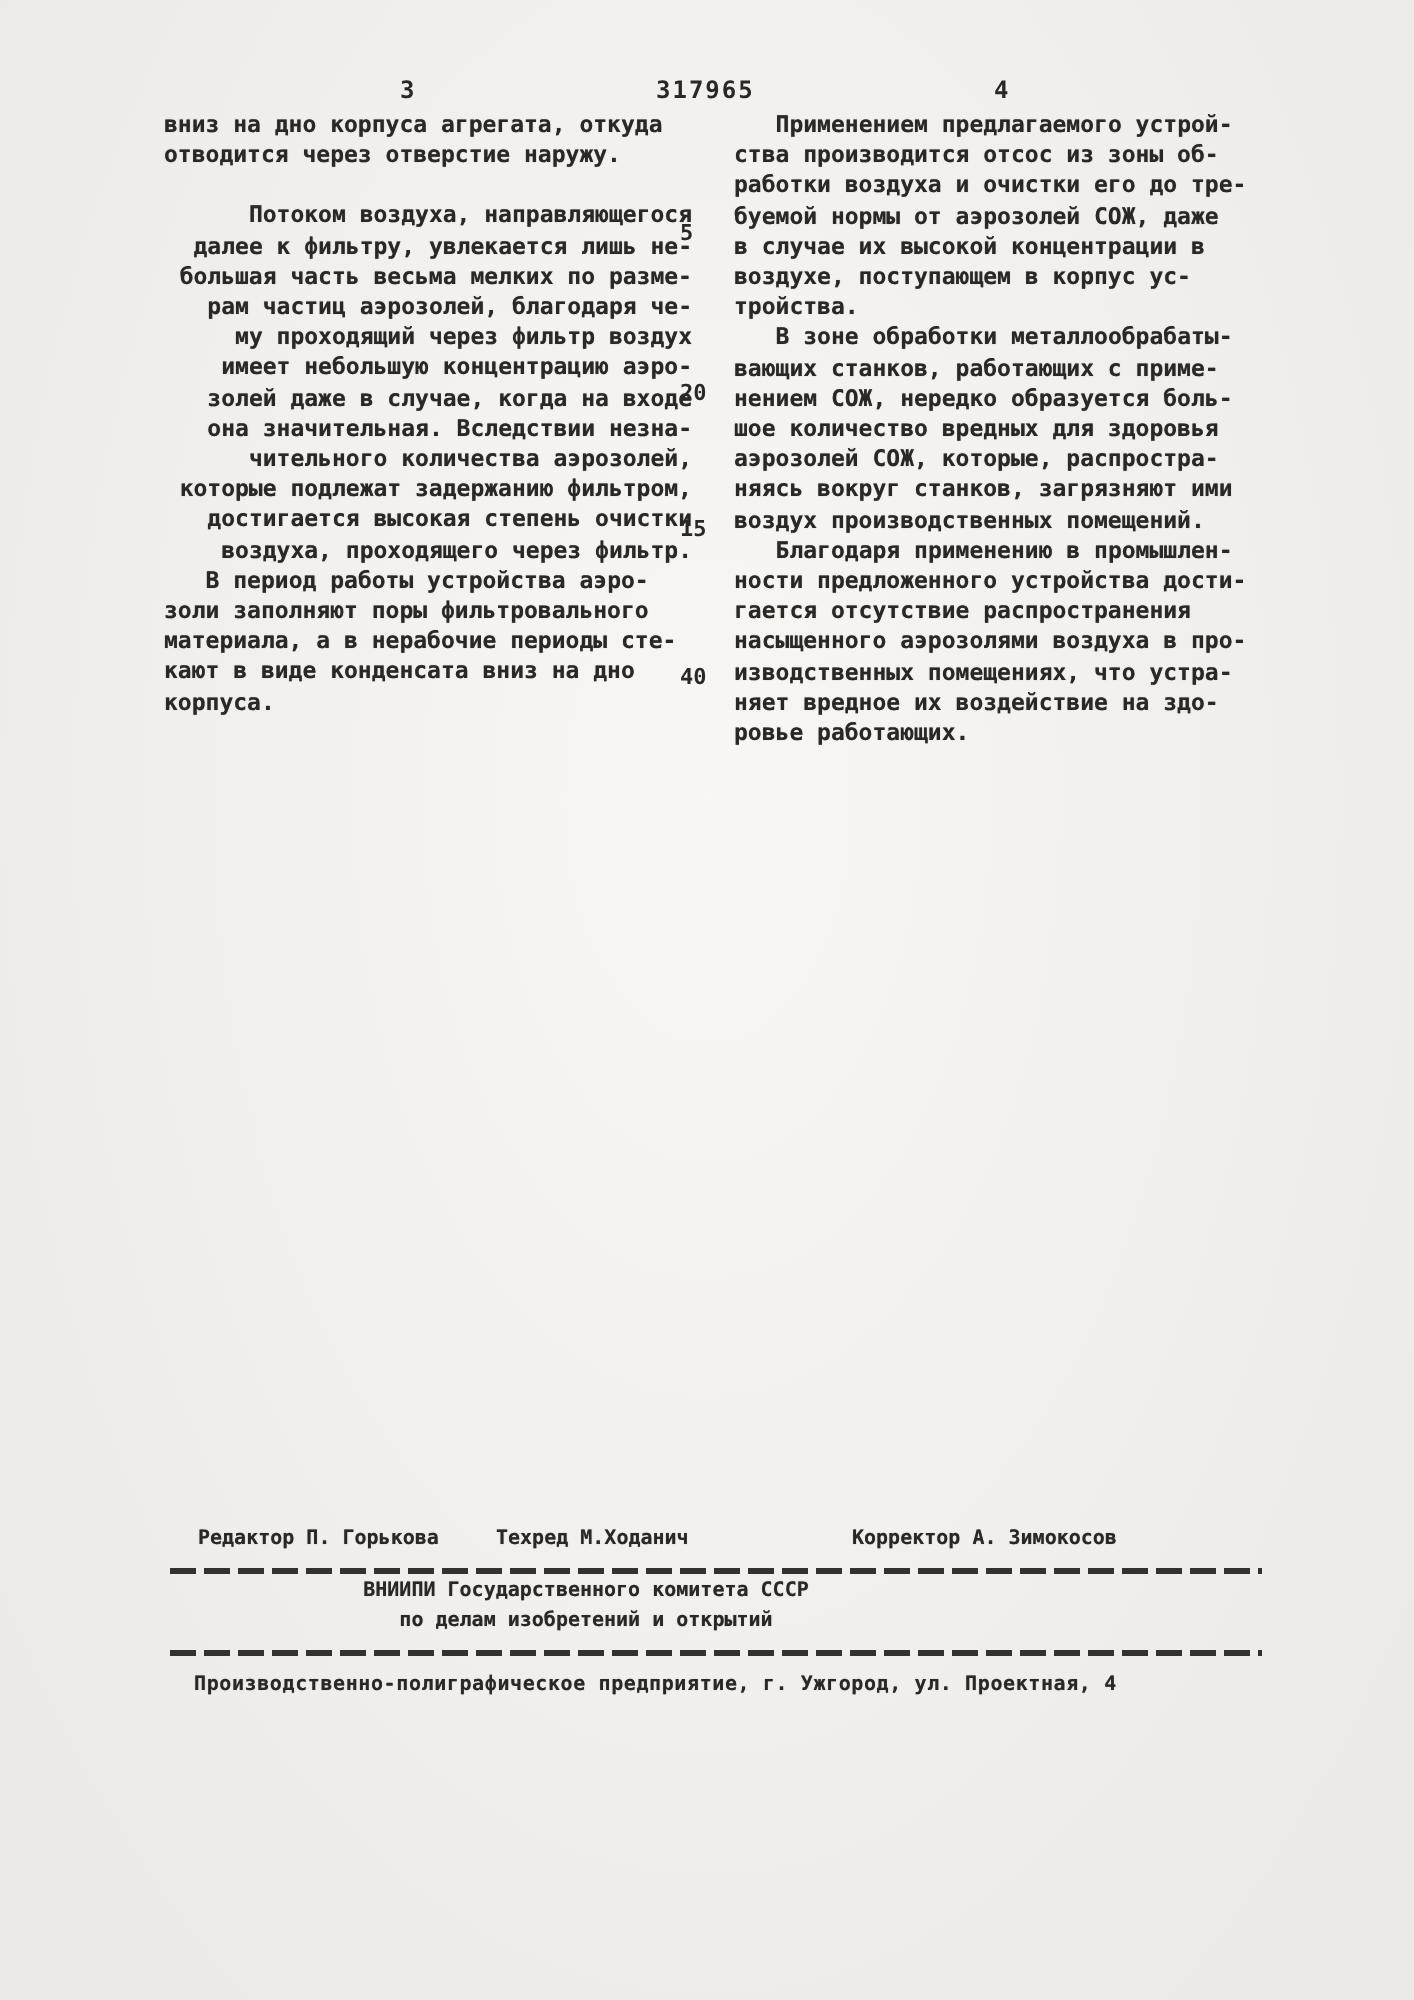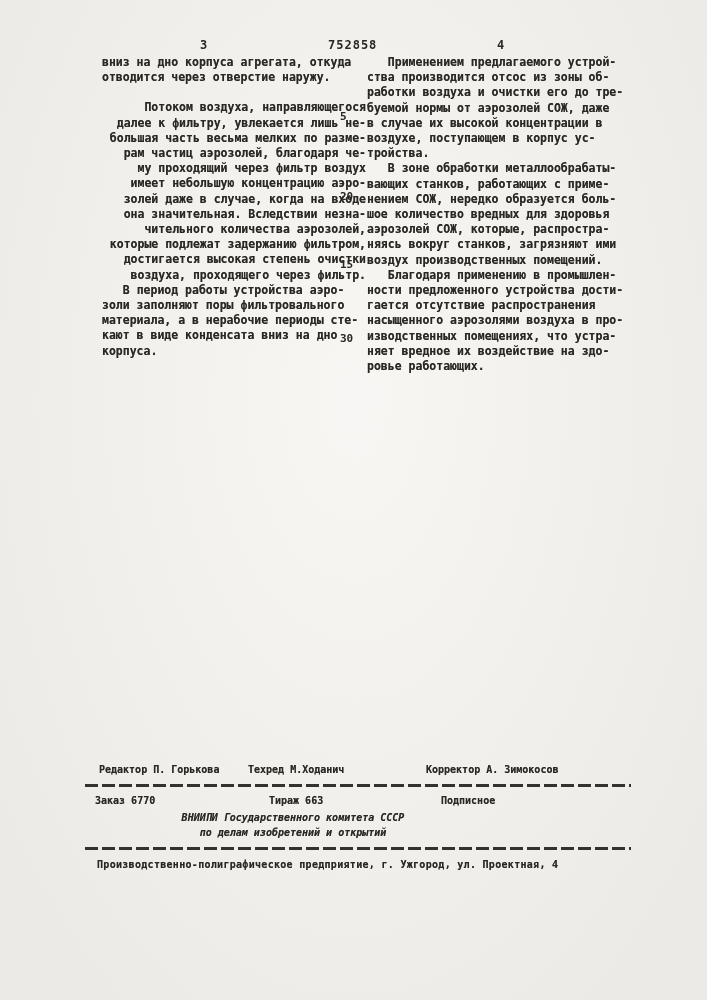--- a/index.html
+++ b/index.html
@@ -35,21 +35,21 @@
 
   
   .col {
     position: absolute;
     top: 55px;
     font-size: 11.5px;
     line-height: 15.2px;
     font-weight: bold;
     text-shadow: 0 0 0.4px rgba(43,39,34,0.55);
   }
-  .col-left  { left: 82px;  width: 264px; margin-left: 20px; }
+  .col-left  { left: 82px;  width: 264px; }
   .col-right { left: 367px; width: 270px; }
   .para {
     margin: 0;
     white-space: pre-wrap;
   }
   .para.gap { margin-top: 15px; text-align: right; }
 
   
   .margin-numbers { position: absolute; top: 0; left: 0; width: 100%; height: 100%; pointer-events: none; }
   .mnum {
@@ -86,37 +86,36 @@
   .printrow span { position: absolute; white-space: nowrap; }
   .order  { left: 10px; }
   .tirazh { left: 184px; }
   .podp   { left: 356px; }
 
   .publisher {
     width: 416px;
     margin-top: 1px;
     text-align: center;
     line-height: 15px;
-    font-style: italic;
   }
   .printer {
     margin-top: 9px;
     white-space: nowrap;
     letter-spacing: 0.3px;
     padding-left: 12px;
   }
 </style>
 </head>
 <body>
 
 <div class="page">
 
   <header class="page-header">
     <span class="colnum-left">3</span>
-    <span class="patent-number">752858</span>
+    <span class="patent-number">317965</span>
     <span class="colnum-right">4</span>
   </header>
 
   <section class="col col-left">
     <p class="para">вниз на дно корпуса агрегата, откуда
 отводится через отверстие наружу.</p>
     <p class="para gap">   Потоком воздуха, направляющегося
 далее к фильтру, увлекается лишь не-
 большая часть весьма мелких по разме-
 рам частиц аэрозолей, благодаря че-
@@ -132,21 +131,21 @@
 золи заполняют поры фильтровального
 материала, а в нерабочие периоды сте-
 кают в виде конденсата вниз на дно
 корпуса.</p>
   </section>
 
   <div class="margin-numbers">
     <span class="mnum" style="top:110px">5</span>
     <span class="mnum" style="top:190px">20</span>
     <span class="mnum" style="top:258px">15</span>
-    <span class="mnum" style="top:332px">30</span>
+    <span class="mnum" style="top:332px">40</span>
   </div>
 
   <section class="col col-right">
     <p class="para">   Применением предлагаемого устрой-
 ства производится отсос из зоны об-
 работки воздуха и очистки его до тре-
 буемой нормы от аэрозолей СОЖ, даже
 в случае их высокой концентрации в
 воздухе, поступающем в корпус ус-
 тройства.</p>
@@ -166,25 +165,20 @@
 ровье работающих.</p>
   </section>
 
   <footer class="page-footer">
     <div class="credits">
       <span class="credit editor">Редактор П. Горькова</span>
       <span class="credit techred">Техред М.Ходанич</span>
       <span class="credit corrector">Корректор А. Зимокосов</span>
     </div>
     <div class="dash dash-1"></div>
-    <div class="printrow">
-      <span class="order">Заказ 6770</span>
-      <span class="tirazh">Тираж 663</span>
-      <span class="podp">Подписное</span>
-    </div>
     <div class="publisher">
       <div>ВНИИПИ Государственного комитета СССР</div>
       <div>по делам изобретений и открытий</div>
     </div>
     <div class="dash dash-2"></div>
     <div class="printer">Производственно-полиграфическое предприятие, г. Ужгород, ул. Проектная, 4</div>
   </footer>
 
 </div>
 

